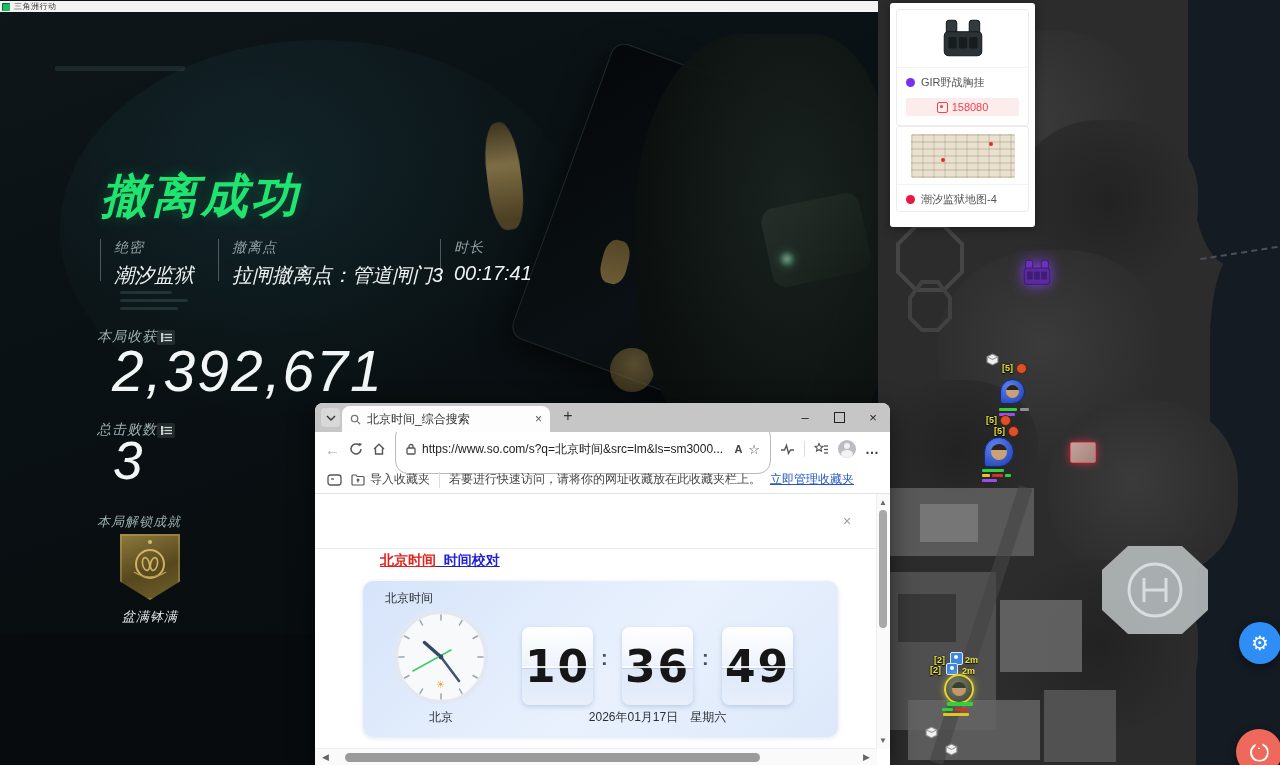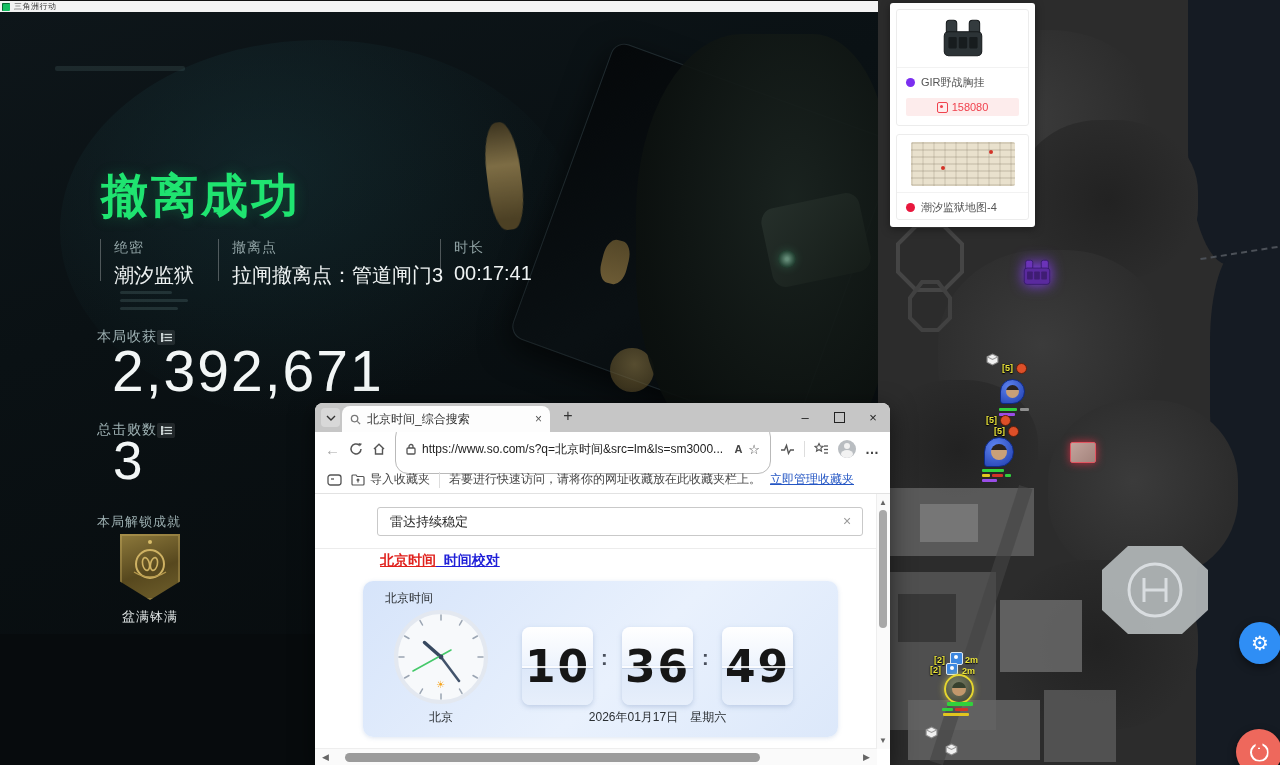--- a/index.html
+++ b/index.html
@@ -2,21 +2,21 @@
 <html><head>
 <meta charset="utf-8">
 <style>
   html,body{margin:0;padding:0;}
   body{width:1280px;height:765px;overflow:hidden;position:relative;
        font-family:"Liberation Sans","DejaVu Sans",sans-serif;background:#070b0d;}
   .abs{position:absolute;}
 
   
   #game{position:absolute;inset:0;width:890px;height:634px;
-    background:linear-gradient(160deg,#0e161a 0%,#0a1114 38%,#070b0d 100%);}
+    background:linear-gradient(160deg,#0e161a 0%,#0a1114 38%,#070b0d 100%);font-style:italic;}
   #game .glow{position:absolute;left:60px;top:40px;width:520px;height:380px;border-radius:50%;
     background:radial-gradient(ellipse at 40% 35%,rgba(32,78,84,.30),rgba(0,0,0,0) 70%);}
   .phone{position:absolute;left:553px;top:82px;width:300px;height:312px;transform:rotate(20deg);
     background:linear-gradient(130deg,#05080a,#0a1013 55%,#060a0c);border:1px solid rgba(110,135,145,.22);
     border-radius:14px;box-shadow:0 10px 30px rgba(0,0,0,.6);}
   .bullet1{position:absolute;left:487px;top:122px;width:34px;height:108px;transform:rotate(-7deg);
     border-radius:45% 45% 40% 40%;opacity:.8;
     background:linear-gradient(180deg,#4a3d22,#9a8350 40%,#5d4c28 90%);filter:blur(.4px);}
   .bullet2{position:absolute;left:602px;top:240px;width:26px;height:44px;transform:rotate(14deg);
     border-radius:40%;opacity:.75;background:linear-gradient(180deg,#6d5a30,#8d7440);}
@@ -84,21 +84,21 @@
     color:#fff;font-size:20px;z-index:12;}
   #power-btn{position:absolute;left:358px;top:729px;width:46px;height:46px;border-radius:50%;background:#ee685c;
     box-shadow:0 3px 8px rgba(0,0,0,.45);display:flex;align-items:center;justify-content:center;z-index:12;}
   .power-glyph{width:15px;height:15px;border:2px solid #fff;border-radius:50%;position:relative;
     clip-path:polygon(0 0,32% 0,32% 28%,68% 28%,68% 0,100% 0,100% 100%,0 100%);}
   .power-glyph::after{content:"";position:absolute;left:50%;top:-5px;transform:translateX(-50%);width:2px;height:9px;background:#fff;}
 
   
   #popup{position:absolute;left:890px;top:3px;width:145px;height:224px;background:#fff;border-radius:3px;
     box-shadow:0 2px 10px rgba(0,0,0,.4);z-index:20;padding:6px;box-sizing:border-box;overflow:hidden;}
-  .tile{border:1px solid #ececec;border-radius:3px;margin-bottom:8px;background:#fff;}
+  .tile{border:1px solid #ececec;border-radius:3px;margin-bottom:0;background:#fff;}
   .tile-img{height:57px;display:flex;align-items:center;justify-content:center;border-bottom:1px solid #f2f2f2;}
   .tile-row{display:flex;align-items:center;gap:6px;padding:7px 9px 4px 9px;}
   .dot{width:9px;height:9px;border-radius:50%;flex:0 0 auto;}
   .tile-name{font-size:11px;color:#555;white-space:nowrap;overflow:hidden;}
   .price-pill{margin:4px 9px 9px 9px;height:18px;background:#fdecec;border-radius:2px;display:flex;
     align-items:center;justify-content:center;gap:4px;color:#f0414d;font-size:11px;}
   .coin{width:9px;height:9px;border:1px solid #f0414d;border-radius:2px;position:relative;}
   .coin::after{content:"";position:absolute;left:2px;top:2px;width:3px;height:3px;border-radius:50%;background:#f0414d;}
   .map-thumb{width:104px;height:44px;border-radius:2px;background:
      repeating-linear-gradient(0deg,rgba(120,110,90,.18) 0 2px,rgba(0,0,0,0) 2px 7px),
@@ -459,21 +459,20 @@
           <path d="M7 8.5 V5 M5.6 6.4 L7 5 l1.4 1.4" fill="none" stroke="#555" stroke-width="1.2"></path>
         </svg>
       <span>导入收藏夹</span>
     </span>
     <span class="vsep"></span>
     <span>若要进行快速访问，请将你的网址收藏放在此收藏夹栏上。</span>
     <span class="link">立即管理收藏夹</span>
   </div>
 
   <div id="page">
-    <input id="search-box" readonly="" value="雷达持续稳定" style="">
     <span id="search-clear">×</span>
     <div class="pg-divider"></div>
     <div id="result-link">
       <span class="rl-red">北京时间</span><span class="rl-blue">_时间校对</span>
     </div>
 
     <div id="clock-card">
       <div class="ck-title">北京时间</div>
       <svg id="analog" viewBox="0 0 96 96">
         <circle cx="48" cy="48" r="45" fill="#f7f9fb" stroke="#e3e8f0" stroke-width="4"></circle>

